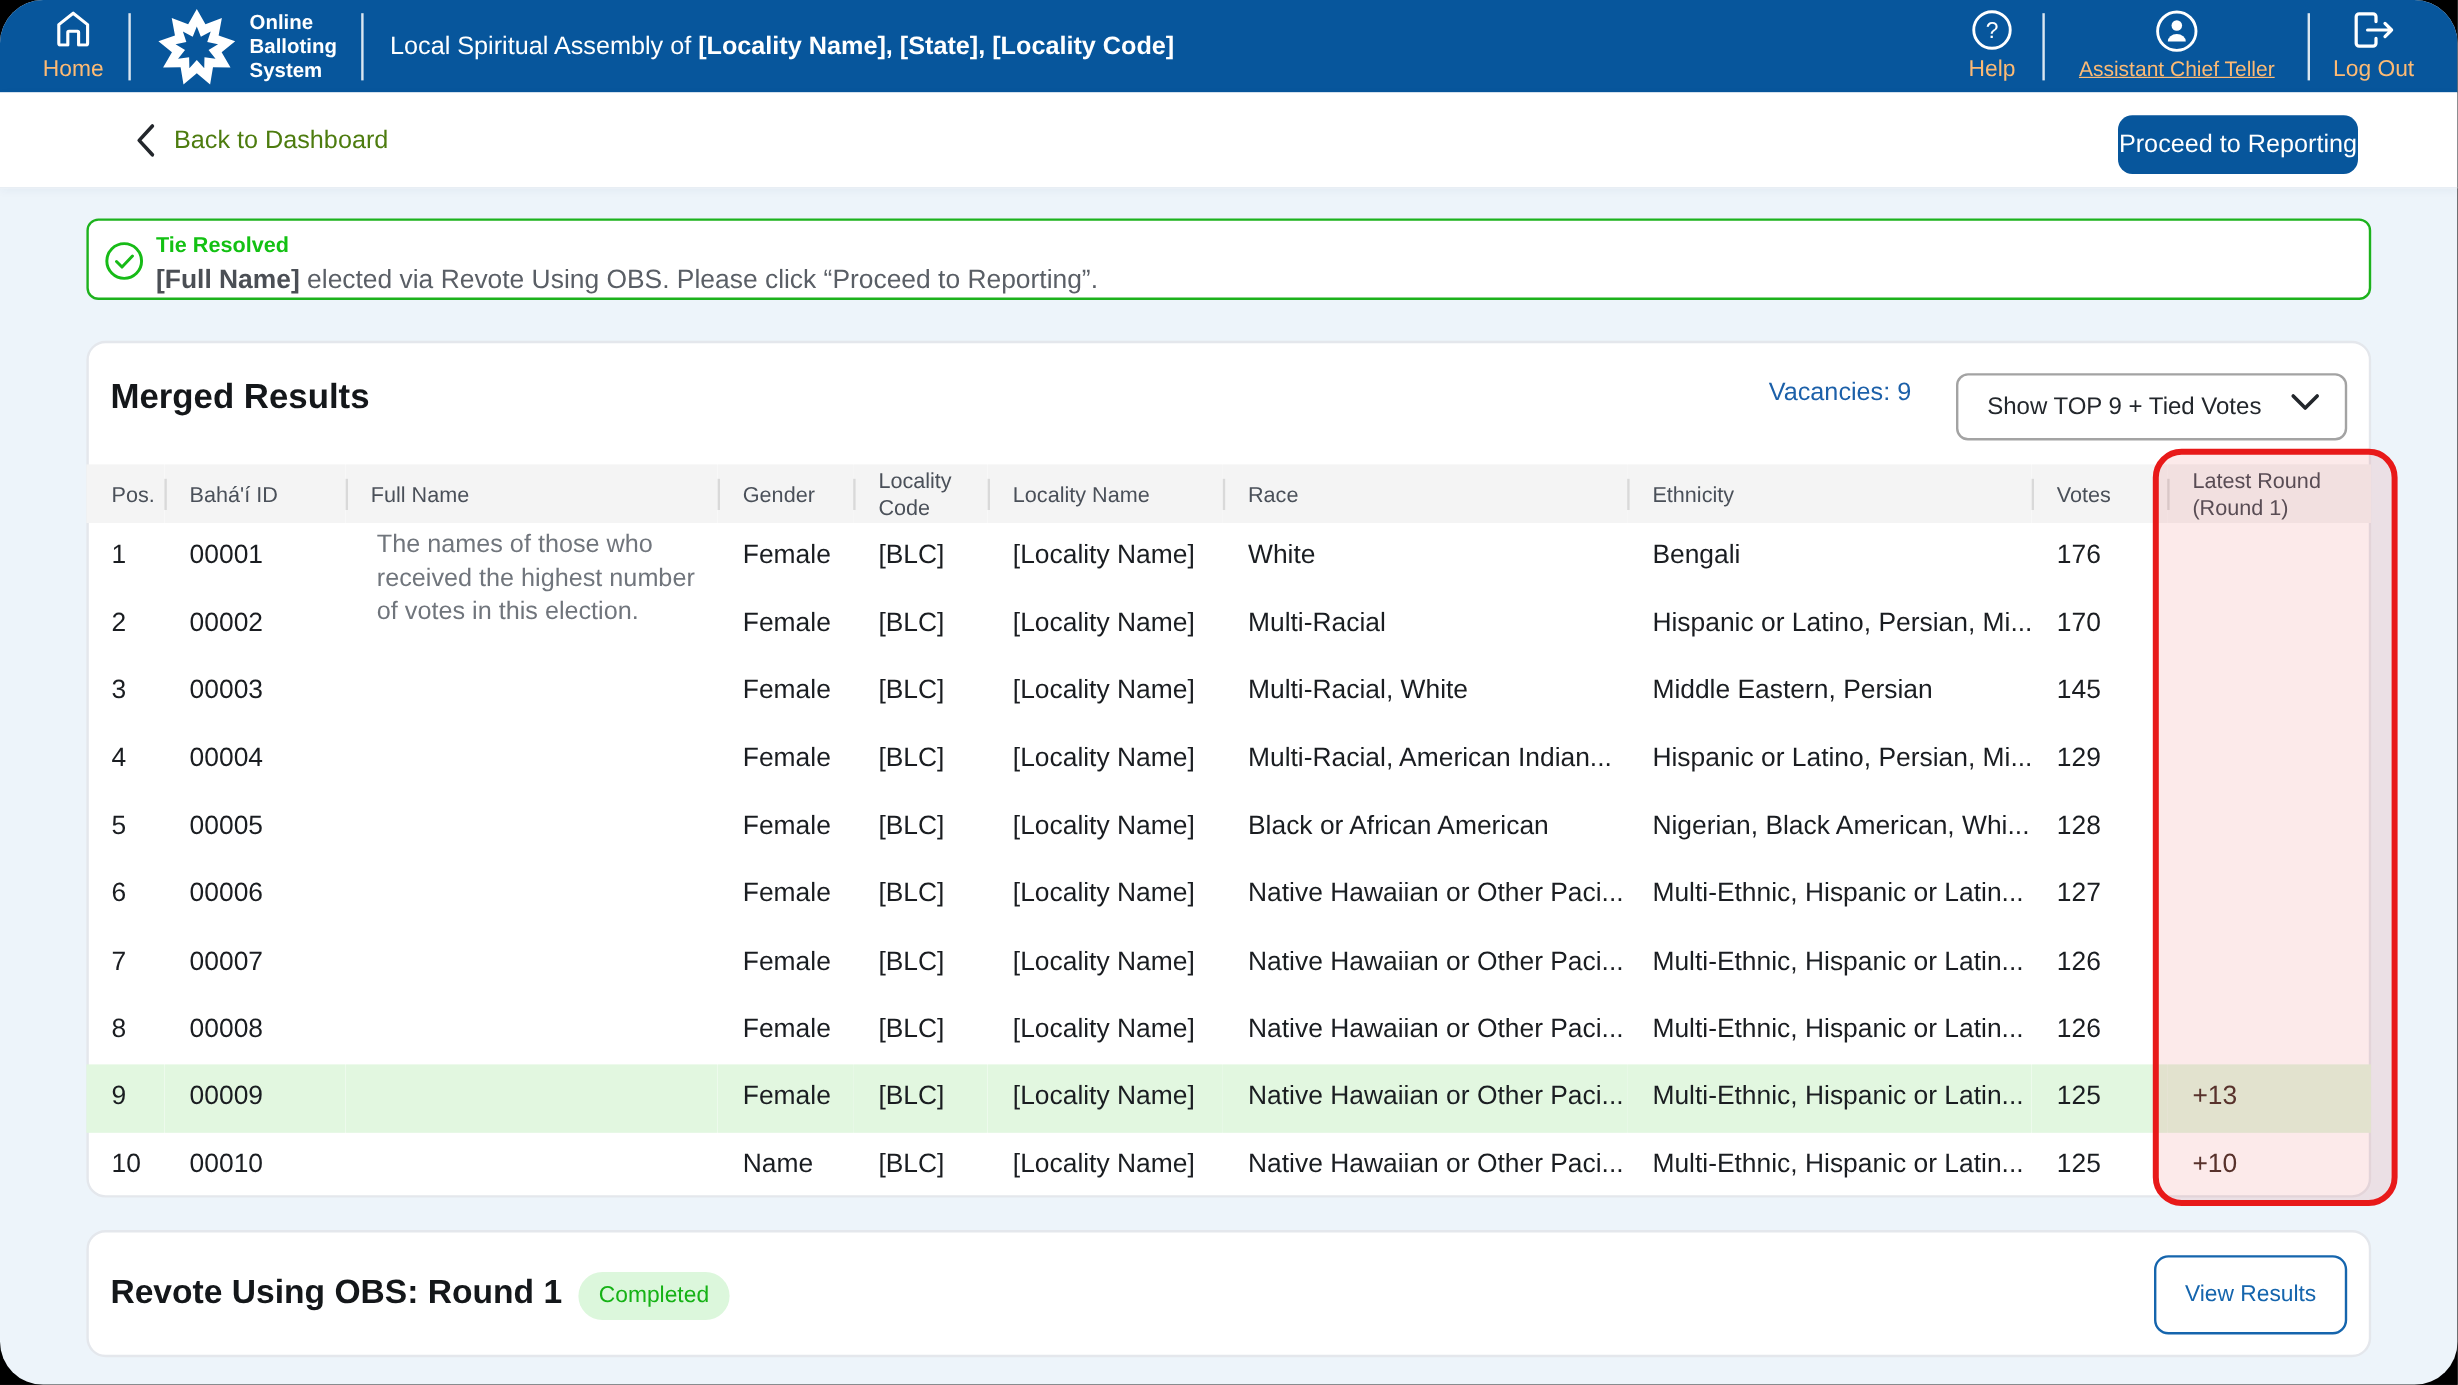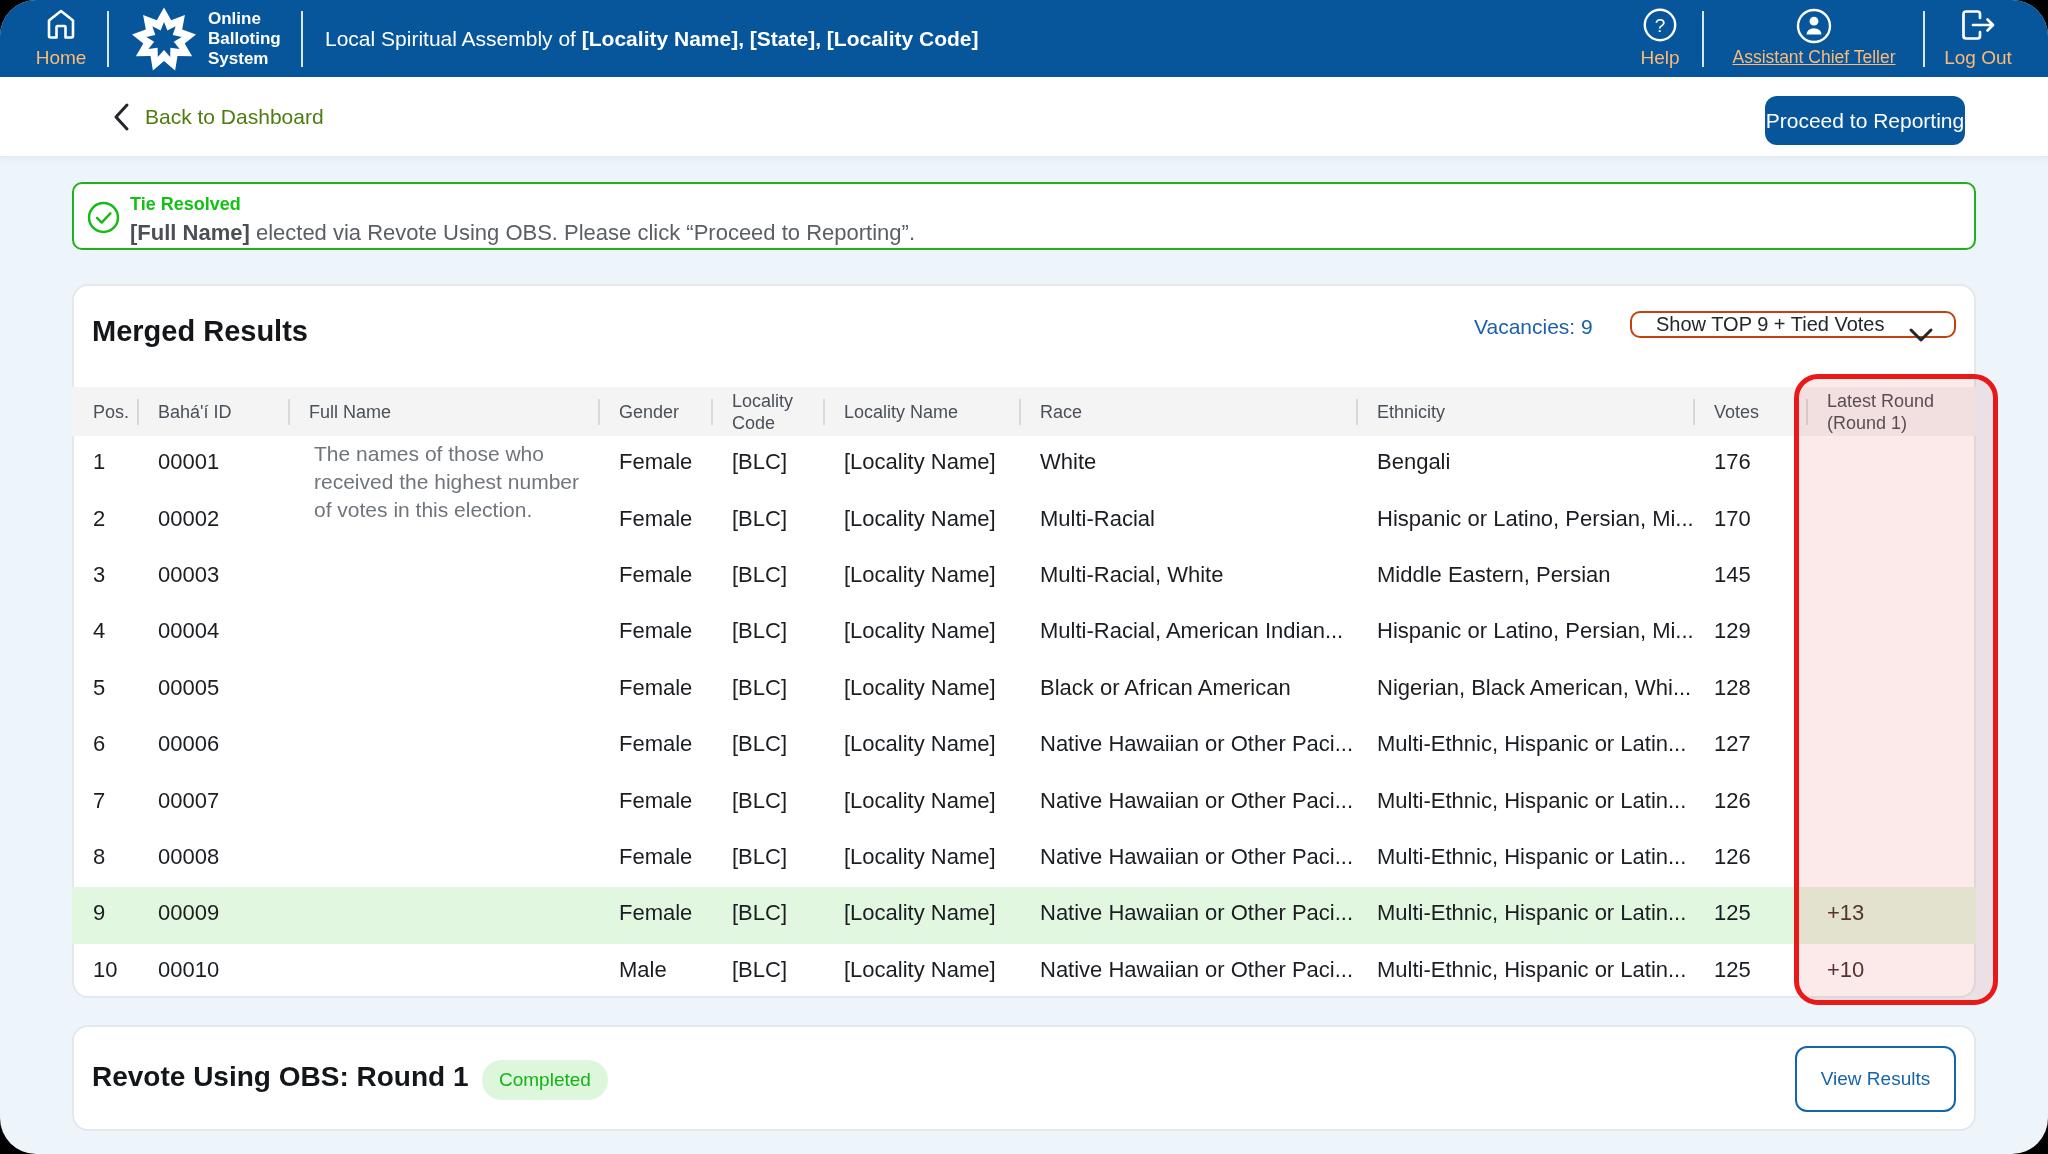--- a/index.html
+++ b/index.html
@@ -42,21 +42,21 @@
   .alert-t1 { position:absolute; left:56px; top:10px; font-size:18px; font-weight:bold; color:#13c113; }
   .alert-t2 { position:absolute; left:56px; top:36px; font-size:22px; color:#5a5f66; }
   .alert-t2 b { color:#4b4f55; }
 
   
   .card { position:absolute; left:72px; width:1904px; background:#fff; border:2px solid #e4e7ec; border-radius:16px; }
   .card1 { top:284px; height:714px; }
   .card1-head { position:absolute; left:0; top:0; width:100%; height:101px; }
   .h1t { position:absolute; left:18px; top:29px; font-size:29px; font-weight:bold; color:#14171a; letter-spacing:0; }
   .vac { position:absolute; left:1400px; top:29px; font-size:21px; color:#1c60a9; }
-  .dd { position:absolute; left:1556px; top:25px; width:326px; height:27px; border:2px solid #c2410c; border-radius:10px; background:#fff; font-size:20px; color:#23272c; display:flex; align-items:center; padding-left:24px; }
+  .dd { position:absolute; left:1556px; top:25px; width:326px; height:56px; border:2px solid #a3a3a3; border-radius:10px; background:#fff; font-size:20px; color:#23272c; display:flex; align-items:center; padding-left:24px; }
   .dd svg { position:absolute; right:20px; top:14px; }
 
   table.tbl { position:absolute; left:-2px; top:101px; width:1904px; border-collapse:collapse; table-layout:fixed; }
   .tbl th { height:49px; background:#f4f4f4; font-weight:normal; font-size:18px; color:#4a5059; text-align:left; padding:0 8px 0 21px; position:relative; line-height:22px; }
   .tbl th.sep:before { content:""; position:absolute; left:0; top:12px; width:2px; height:26px; background:#d9d9d9; }
   .tbl td { height:56.4px; font-size:22px; color:#1a1d21; padding:0 8px 4px 21px; white-space:nowrap; overflow:hidden; }
   .tbl tr.grow td { background:#e2f7e0; }
   .tbl td:last-child { color:#49332c; }
   .note { position:absolute; left:240px; top:154px; width:285px; font-size:21px; line-height:28px; color:#70757c; }
 
@@ -262,21 +262,21 @@
             <td>[Locality Name]</td>
             <td>Native Hawaiian or Other Paci...</td>
             <td>Multi-Ethnic, Hispanic or Latin...</td>
             <td>125</td>
             <td>+13</td>
           </tr>
       <tr>
             <td>10</td>
             <td>00010</td>
             <td></td>
-            <td>Male</td>
+            <td>Name</td>
             <td>[BLC]</td>
             <td>[Locality Name]</td>
             <td>Native Hawaiian or Other Paci...</td>
             <td>Multi-Ethnic, Hispanic or Latin...</td>
             <td>125</td>
             <td>+10</td>
           </tr>
     </tbody>
       </table>
     <div class="note">The names of those who received the highest number of votes in this election.</div>

